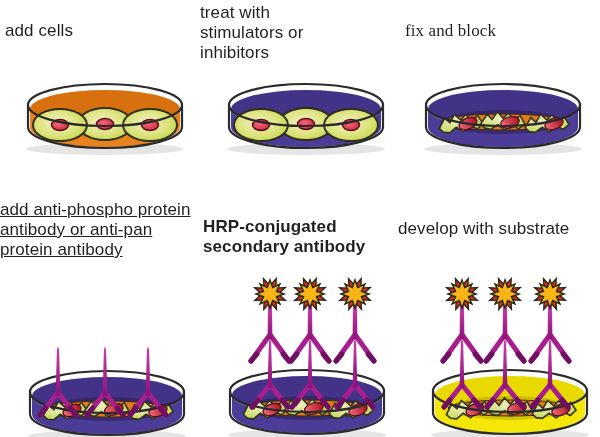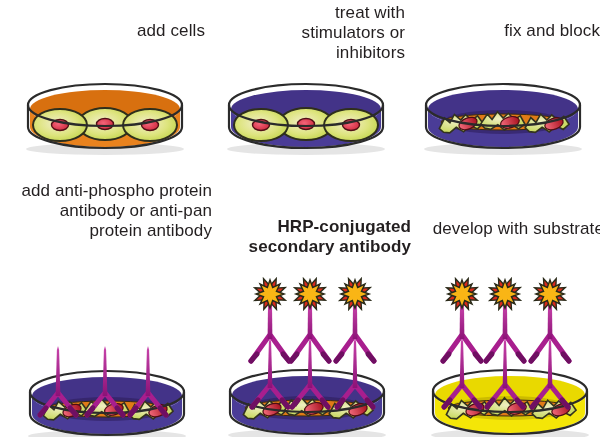--- a/index.html
+++ b/index.html
@@ -2,26 +2,26 @@
 <html><head>
 <meta charset="utf-8">
 <style>
   html,body { margin:0; padding:0; background:#ffffff; }
   .canvas {
     position:relative; width:600px; height:437px; background:#ffffff;
     overflow:hidden; font-family:"Liberation Sans", sans-serif;
   }
   .step-label {
     position:absolute; color:#231f20; font-size:17px; line-height:1.18;
-    text-align:right; white-space:pre-line; letter-spacing:.1px;
+    text-align:left; white-space:pre-line; letter-spacing:.1px;
   }
   .l1 { left:5px;   top:21px;  width:200px; }
   .l2 { left:200px; top:3px;   width:205px; }
-  .l3 { left:405px; top:21px;  width:195px; }
-  .l4 { left:0px;   top:181px; width:212px; }
+  .l3 { left:405px; top:21px;  width:195px;font-family:Liberation Serif, serif; }
+  .l4 { left:0px;   top:200px; width:212px;text-decoration:underline; }
   .l5 { left:203px; top:217px; width:208px;font-weight:bold; }
   .l6 { left:398px; top:219px; width:206px; }
   svg.panel-art { position:absolute; display:block; }
   .s1 { left:5px;   top:78px; }
   .s2 { left:205px; top:78px; }
   .s3 { left:405px; top:78px; }
   .s4 { left:5px;   top:280px; }
   .s5 { left:205px; top:272px; }
   .s6 { left:405px; top:272px; }
   

